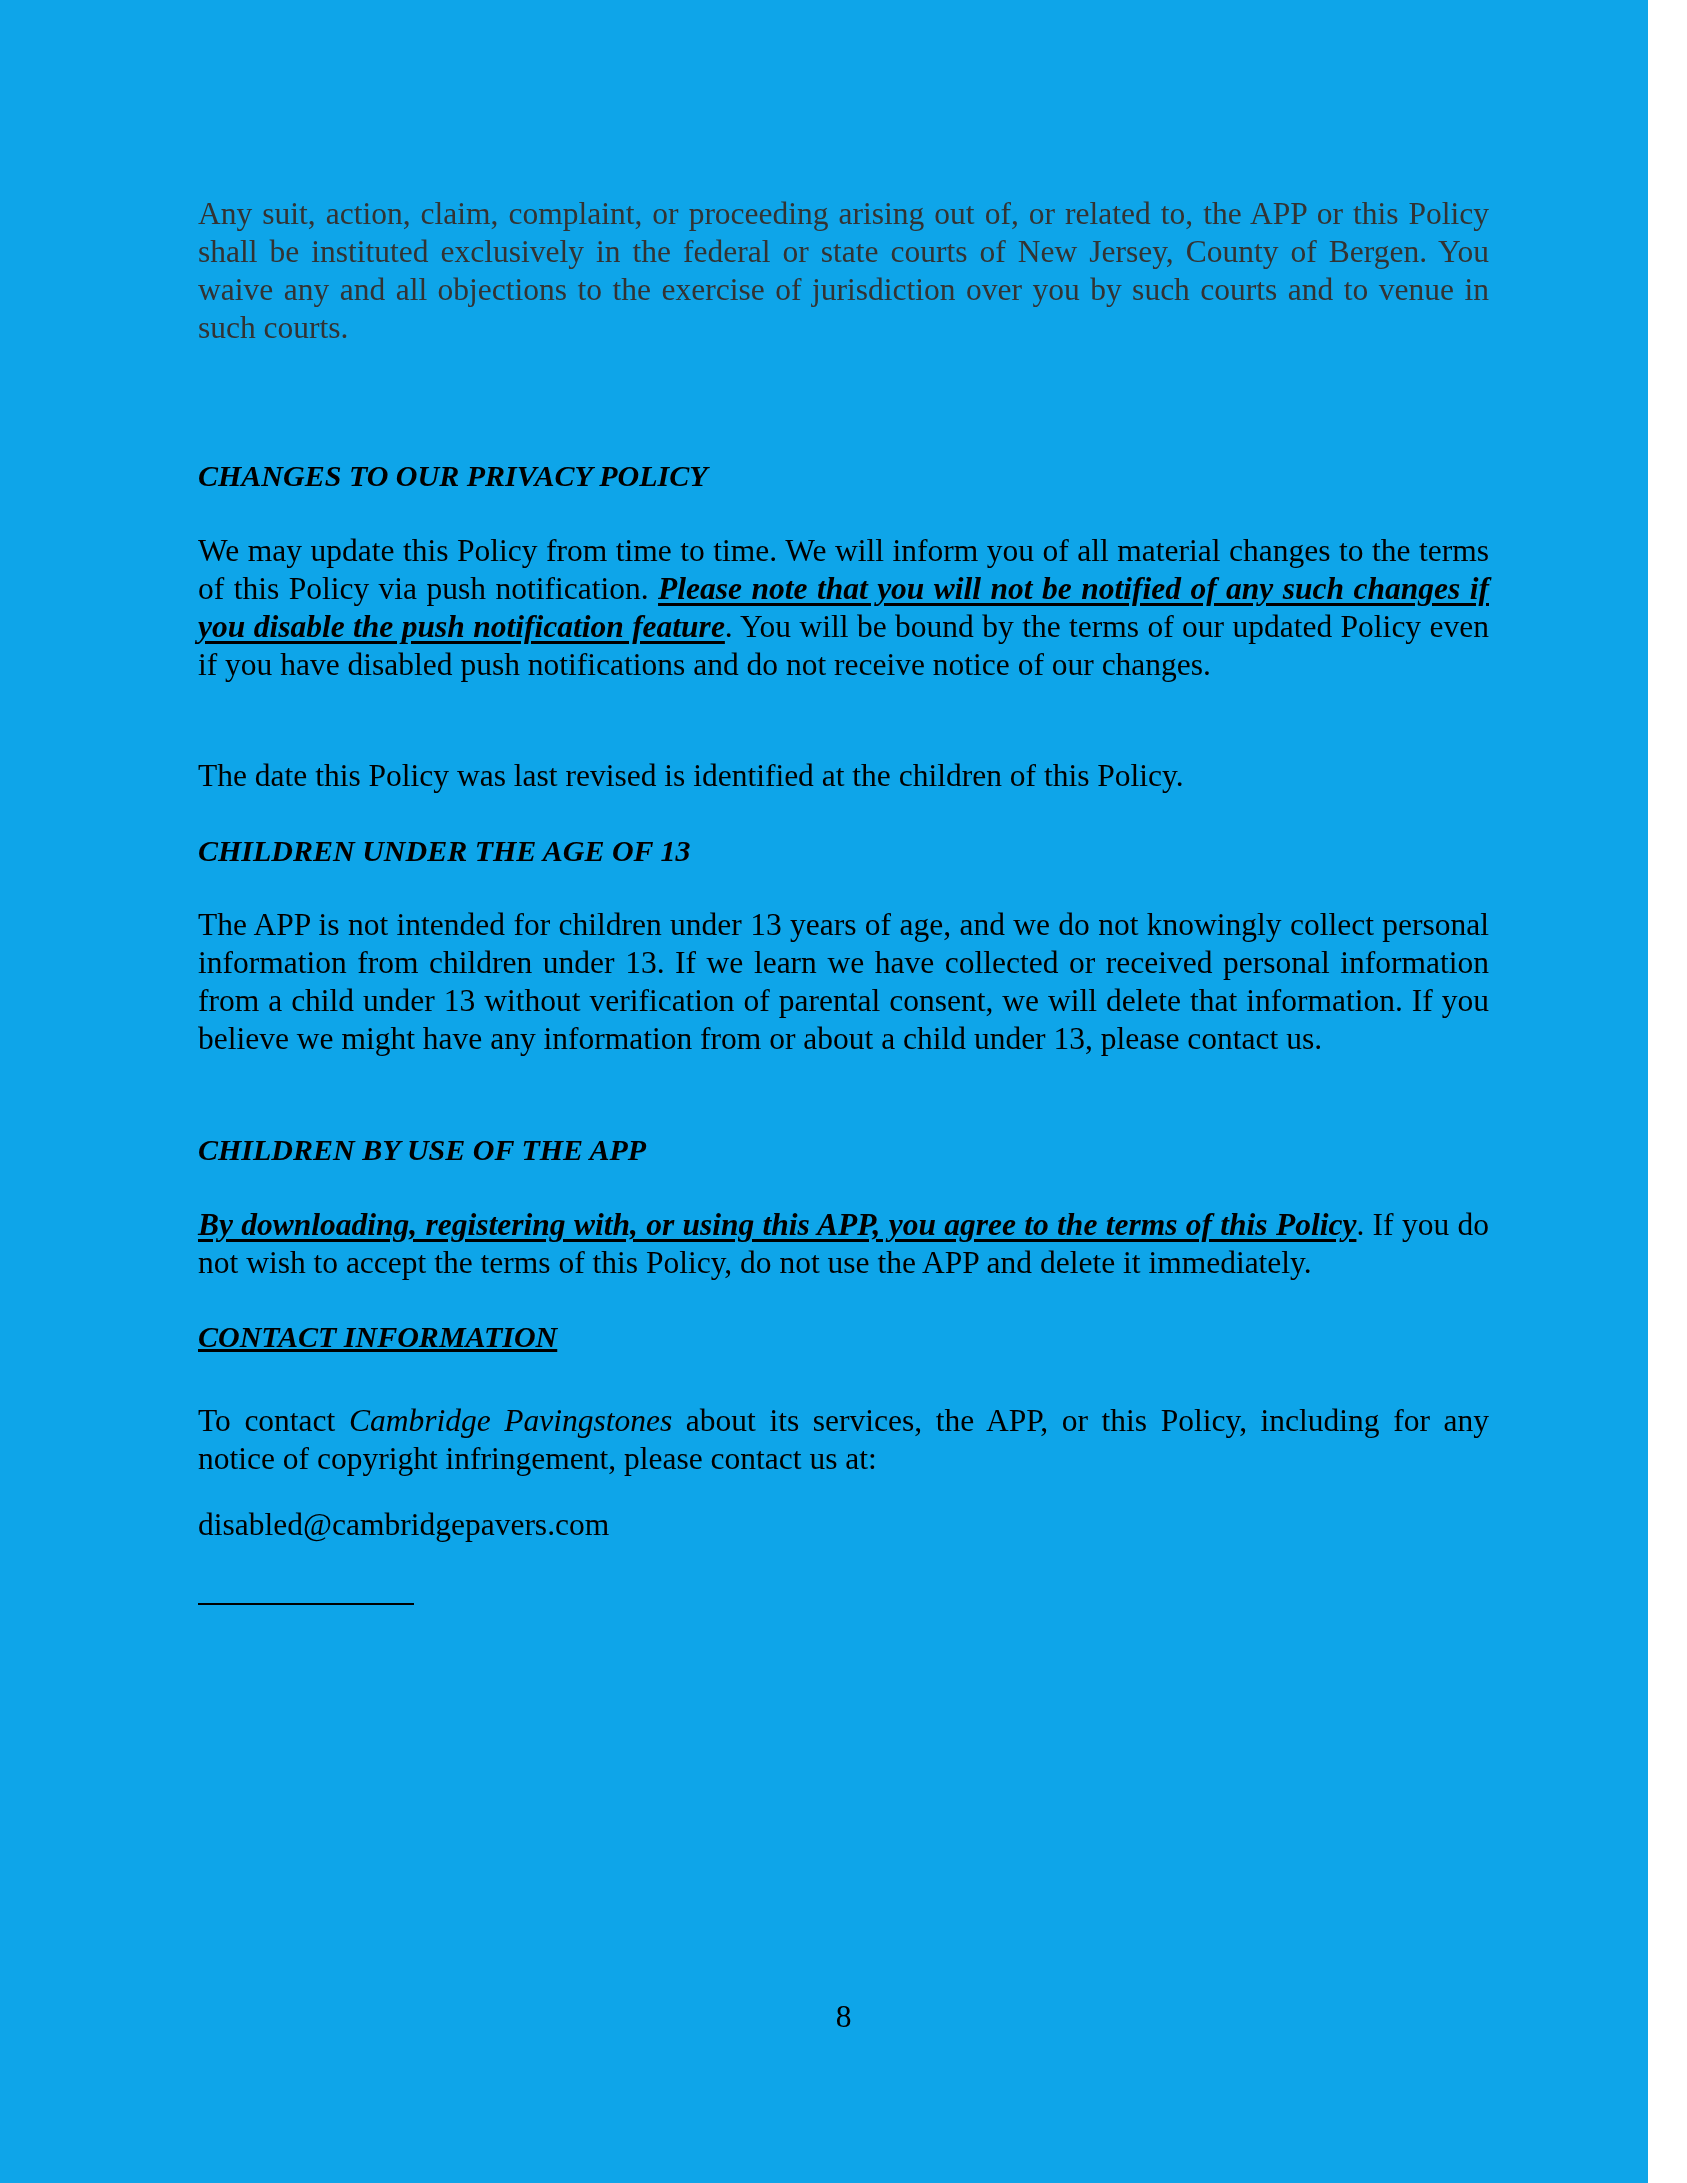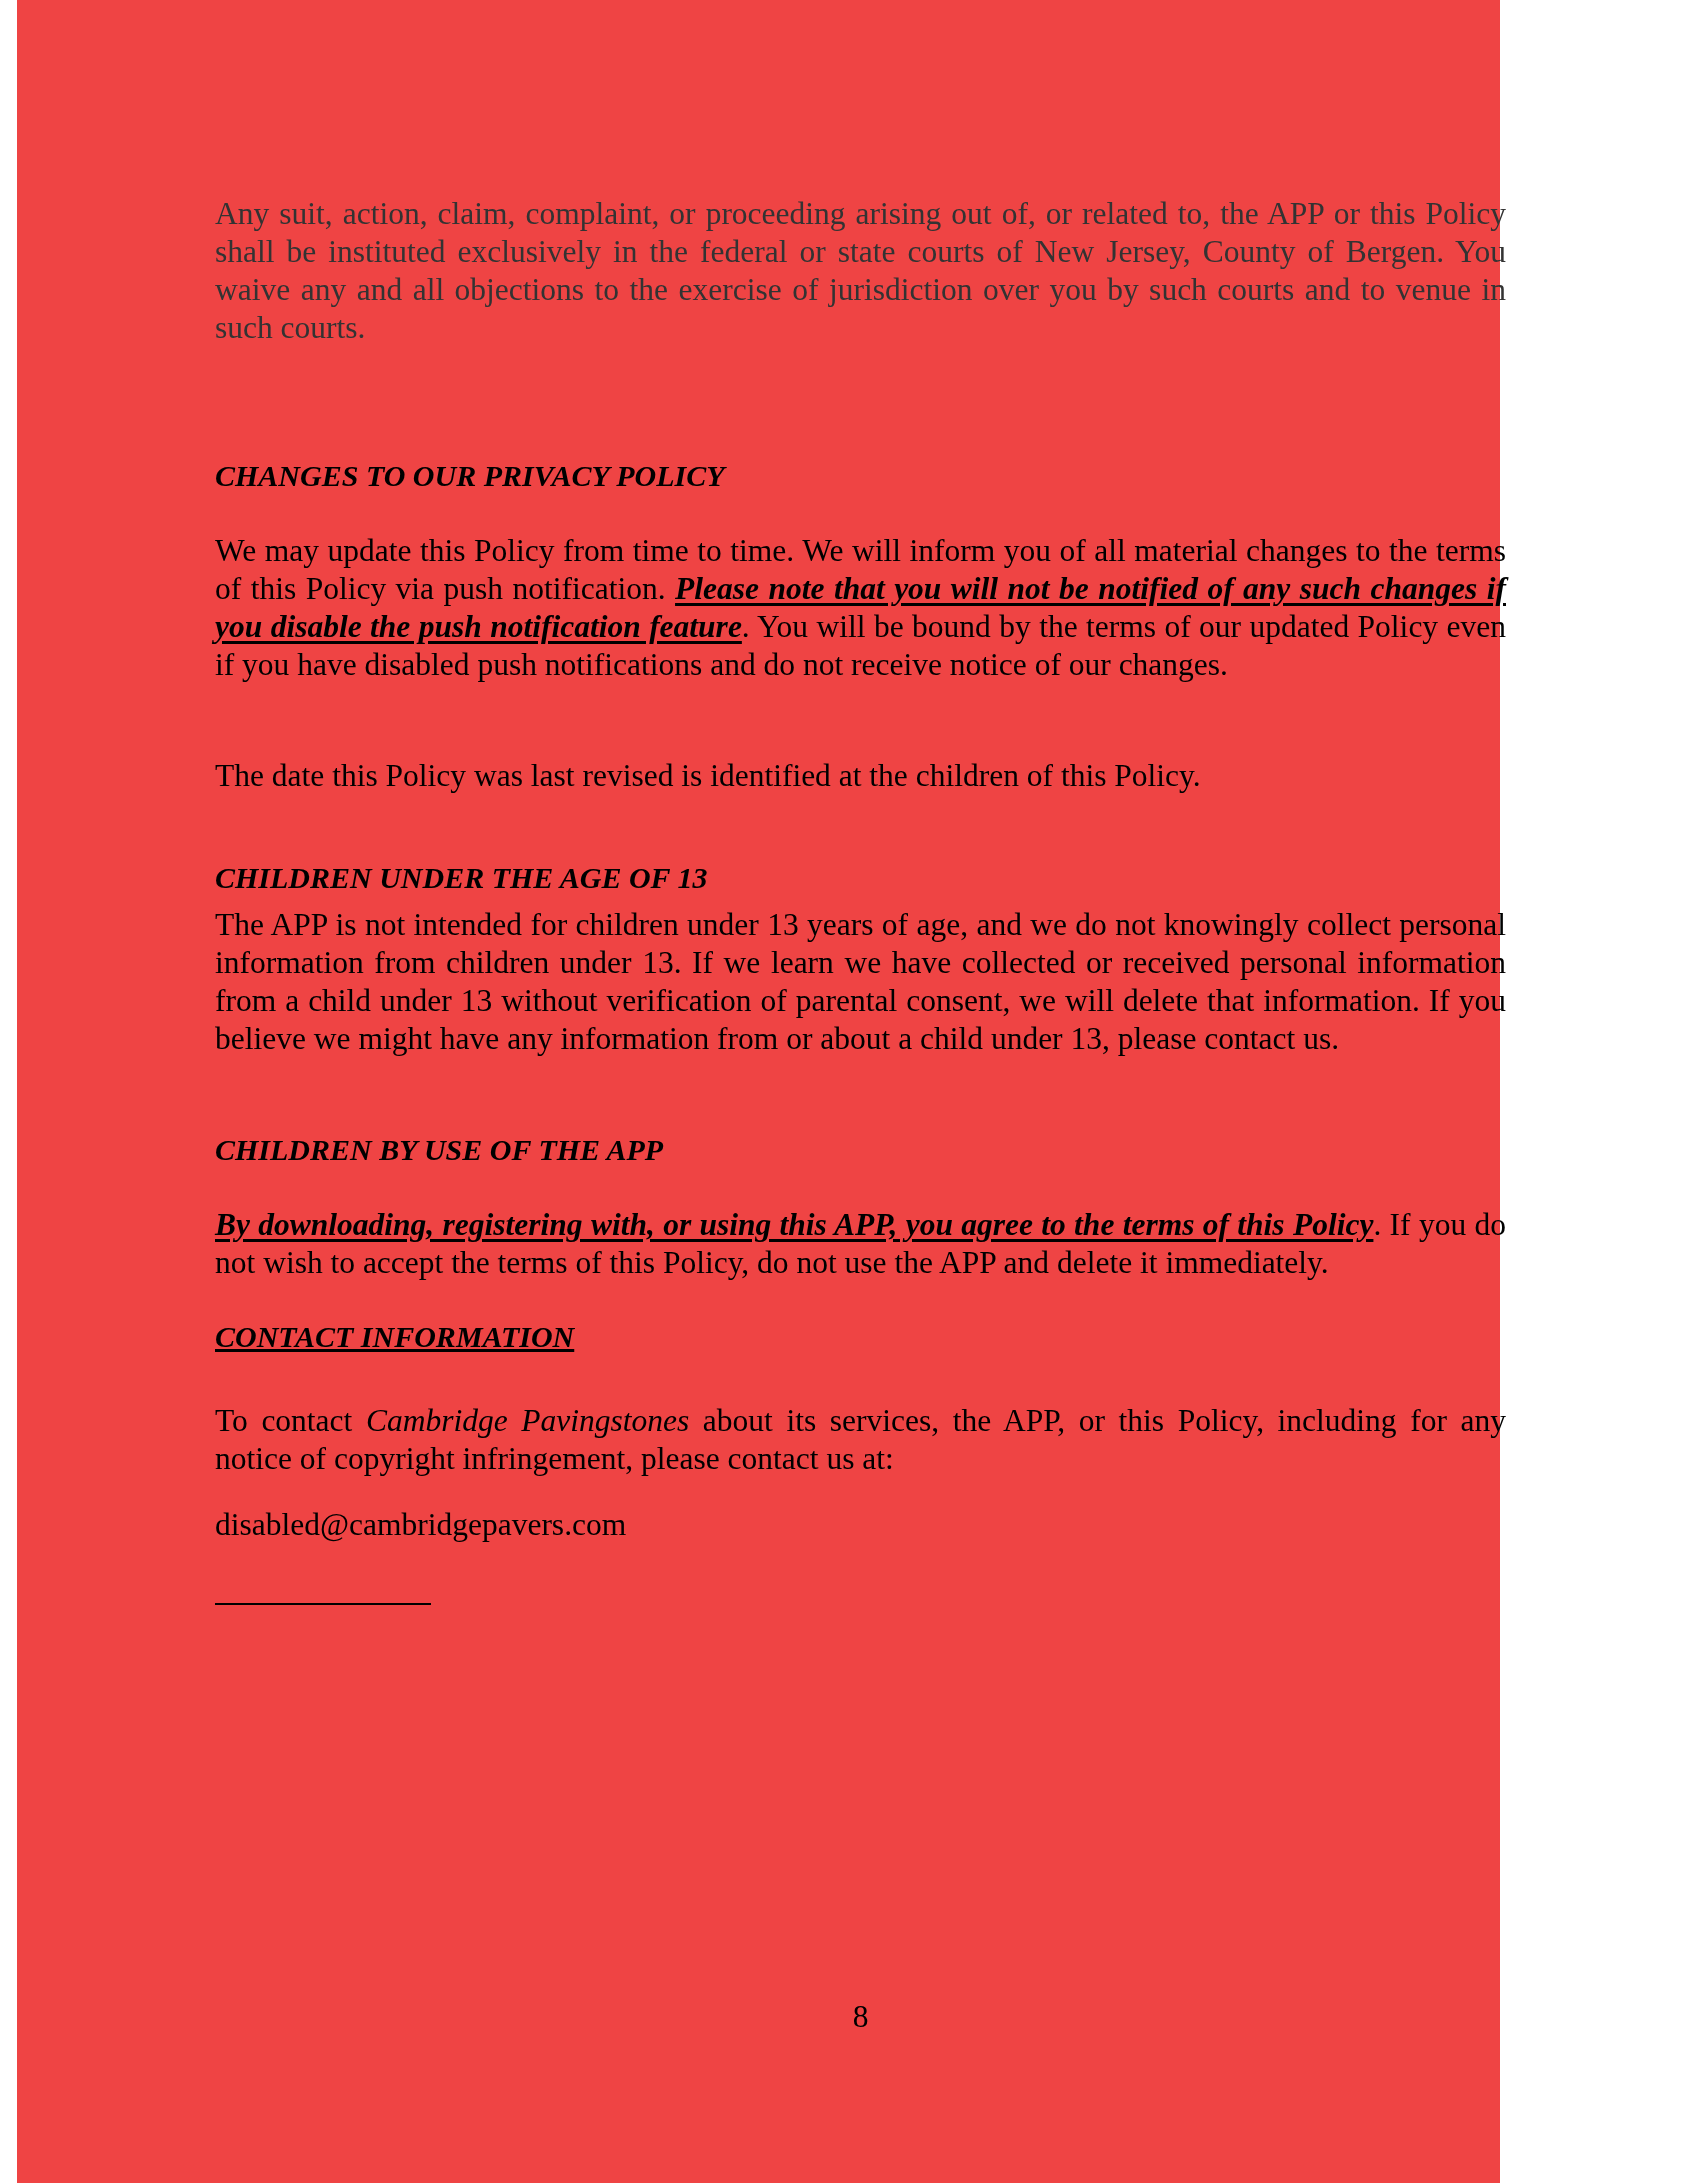--- a/index.html
+++ b/index.html
@@ -1,18 +1,18 @@
 <!DOCTYPE html>
 <html style="font-size:11px"><head>
 <meta charset="utf-8">
 <style>
   html, body { margin: 0; padding: 0; background: #ffffff; }
   body { width: 1687px; height: 2183px; position: relative; overflow: hidden; }
   .page {
-    position: absolute; left: 17px; top: 0; width: 1483px; height: 2183px; background: #ef4444;
+    position: absolute; left: 0; top: 0; width: 1648px; height: 2183px; background: #0ea5e9;
     font-family: "Liberation Serif", "DejaVu Serif", serif;
     color: #000000;
   }
   .col { position: absolute; left: 198px; width: 1291px; }
   .para {
     position: absolute; left: 0; width: 1291px;
     font-size: 31.5px; line-height: 38px; text-align: justify; margin: 0;
   }
   .para.gray { color: #333333; }
   .heading {
@@ -31,21 +31,21 @@
   <div class="col" style="top:0;">
 
     <p class="para gray" style="top:195px;">Any suit, action, claim, complaint, or proceeding arising out of, or related to, the APP or this Policy shall be instituted exclusively in the federal or state courts of New Jersey, County of Bergen. You waive any and all objections to the exercise of jurisdiction over you by such courts and to venue in such courts.</p>
 
     <h2 class="heading" style="top:457px;">CHANGES TO OUR PRIVACY POLICY</h2>
 
     <p class="para" style="top:532px;"><span>We may update this Policy from time to time.  We will inform you of all material changes to the terms of this Policy via push notification.  </span><span class="emph">Please note that you will not be notified of any such changes if you disable the push notification feature</span><span>.  You will be bound by the terms of our updated Policy even if you have disabled push notifications and do not receive notice of our changes.</span></p>
 
     <p class="para" style="top:757px;">The date this Policy was last revised is identified at the children of this Policy.</p>
 
-    <h2 class="heading" style="top:832px;margin-top:27px;">CHILDREN UNDER THE AGE OF 13</h2>
+    <h2 class="heading" style="top:832px;">CHILDREN UNDER THE AGE OF 13</h2>
 
     <p class="para" style="top:906px;">The APP is not intended for children under 13 years of age, and we do not knowingly collect personal information from children under 13.  If we learn we have collected or received personal information from a child under 13 without verification of parental consent, we will delete that information.  If you believe we might have any information from or about a child under 13, please contact us.</p>
 
     <h2 class="heading" style="top:1131px;">CHILDREN BY USE OF THE APP</h2>
 
     <p class="para" style="top:1206px;"><span class="emph">By downloading, registering with, or using this APP, you agree to the terms of this Policy</span><span>.  If you do not wish to accept the terms of this Policy, do not use the APP and delete it immediately.</span></p>
 
     <h2 class="heading" style="top:1318px;text-decoration:underline;">CONTACT INFORMATION</h2>
 
     <p class="para" style="top:1393px;margin-top:9px;"><span>To contact </span><span class="ital">Cambridge Pavingstones</span><span> about its services, the APP, or this Policy, including for any notice of copyright infringement, please contact us at:</span></p>

